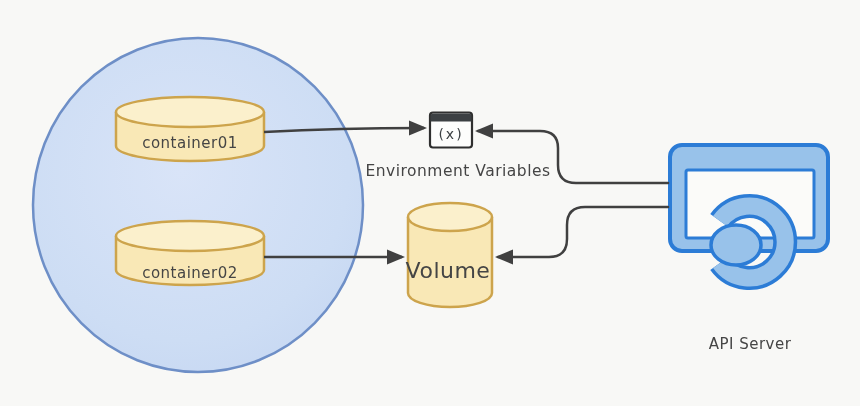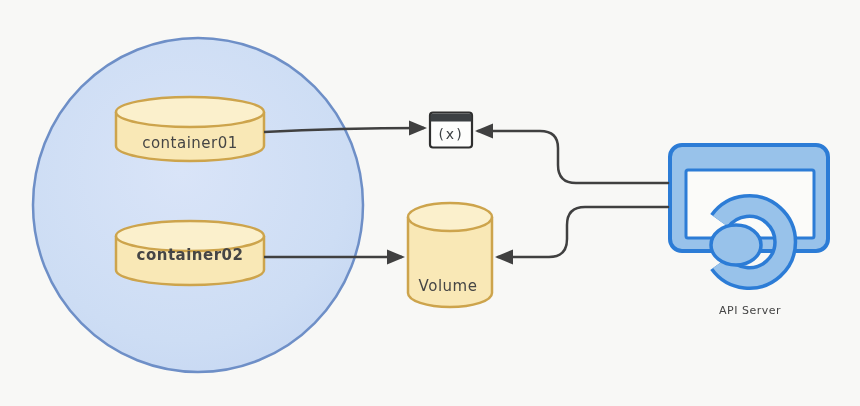--- a/index.html
+++ b/index.html
@@ -22,22 +22,22 @@
     position: absolute;
     transform: translate(-50%, -50%);
     color: #454545;
     white-space: nowrap;
     font-size: 15px;
     letter-spacing: 0.5px;
     user-select: none;
   }
   .lbl.container-label { font-size: 15px; }
   .lbl.env-label   { font-size: 15.5px; }
-  .lbl.volume-label{ font-size: 15px; margin-top: 16px; }
-  .lbl.api-label   { font-size: 11px; }
+  .lbl.volume-label{ font-size: 22px; }
+  .lbl.api-label   { font-size: 15px; margin-top: 34px; }
   .lbl.env-glyph   {
     font-size: 14px;
     letter-spacing: 2px;
     color: #3c4043;
     font-weight: 500;
   }
 </style>
 </head>
 <body>
 
@@ -86,22 +86,23 @@
     </g>
 
     <path d="M 264 132 C 320 129, 380 128, 424 128" fill="none" stroke="#404040" stroke-width="2.5" marker-end="url(#arrowHead)"></path>
     <path d="M 264 257 L 402 257" fill="none" stroke="#404040" stroke-width="2.5" marker-end="url(#arrowHead)"></path>
     <path d="M 668 183 H 576 Q 558 183 558 165 V 148 Q 558 131 540 131 H 478" fill="none" stroke="#404040" stroke-width="2.5" stroke-linecap="round" marker-end="url(#arrowHead)"></path>
     <path d="M 668 207 H 585 Q 567 207 567 225 V 239 Q 567 257 549 257 H 498" fill="none" stroke="#404040" stroke-width="2.5" stroke-linecap="round" marker-end="url(#arrowHead)"></path>
   </svg>
 
   <div class="lbl container-label" style="left:190px; top:143px;">container01</div>
 
-  <div class="lbl container-label" style="left:190px; top:255px;font-weight:bold;">container02</div>
+  <div class="lbl container-label" style="left:190px; top:273px;">container02</div>
 
   <div class="lbl env-glyph" style="left:451px; top:134px;">(x)</div>
 
+  <div class="lbl env-label" style="left:458px; top:171px;">Environment Variables</div>
 
   <div class="lbl volume-label" style="left:448px; top:270px;">Volume</div>
 
   <div class="lbl api-label" style="left:750px; top:310px;">API Server</div>
 
 </div>
 
 </body></html>

